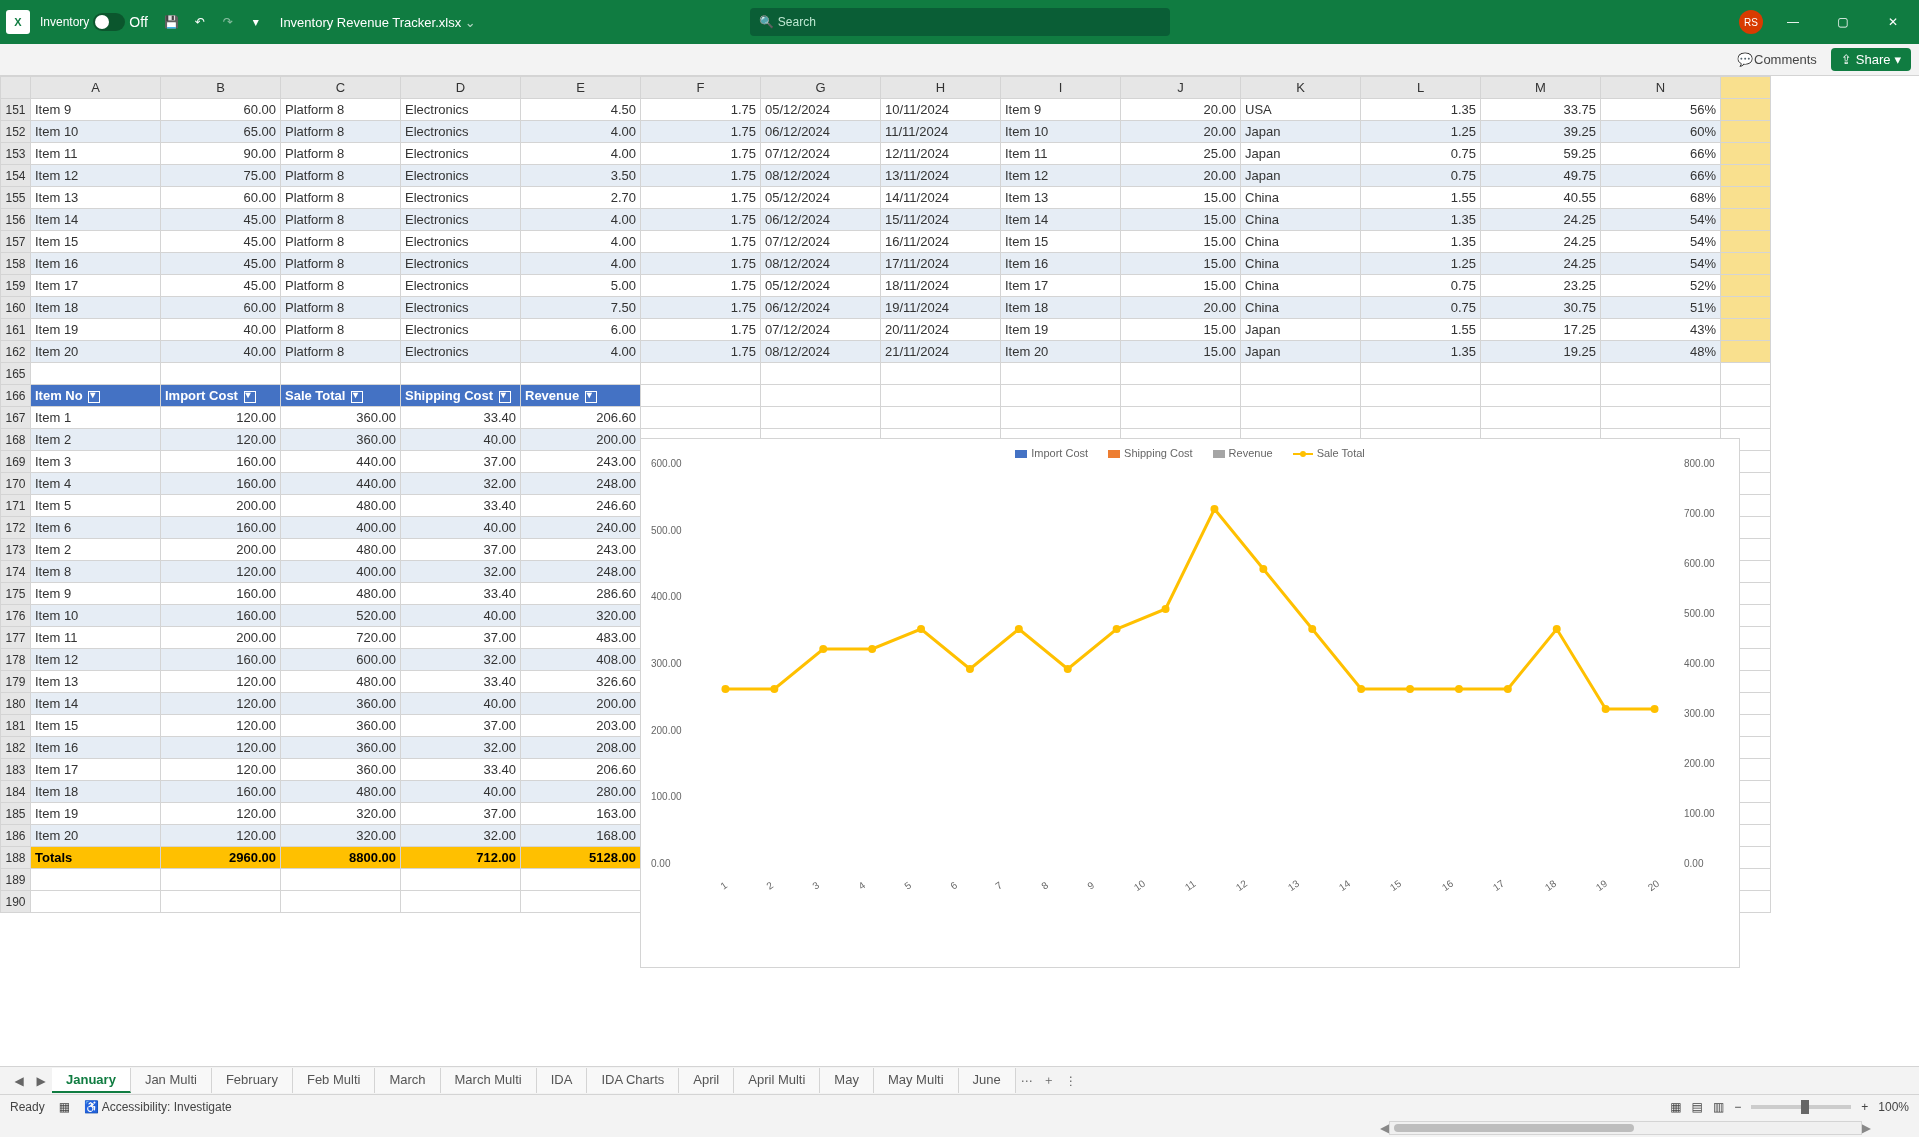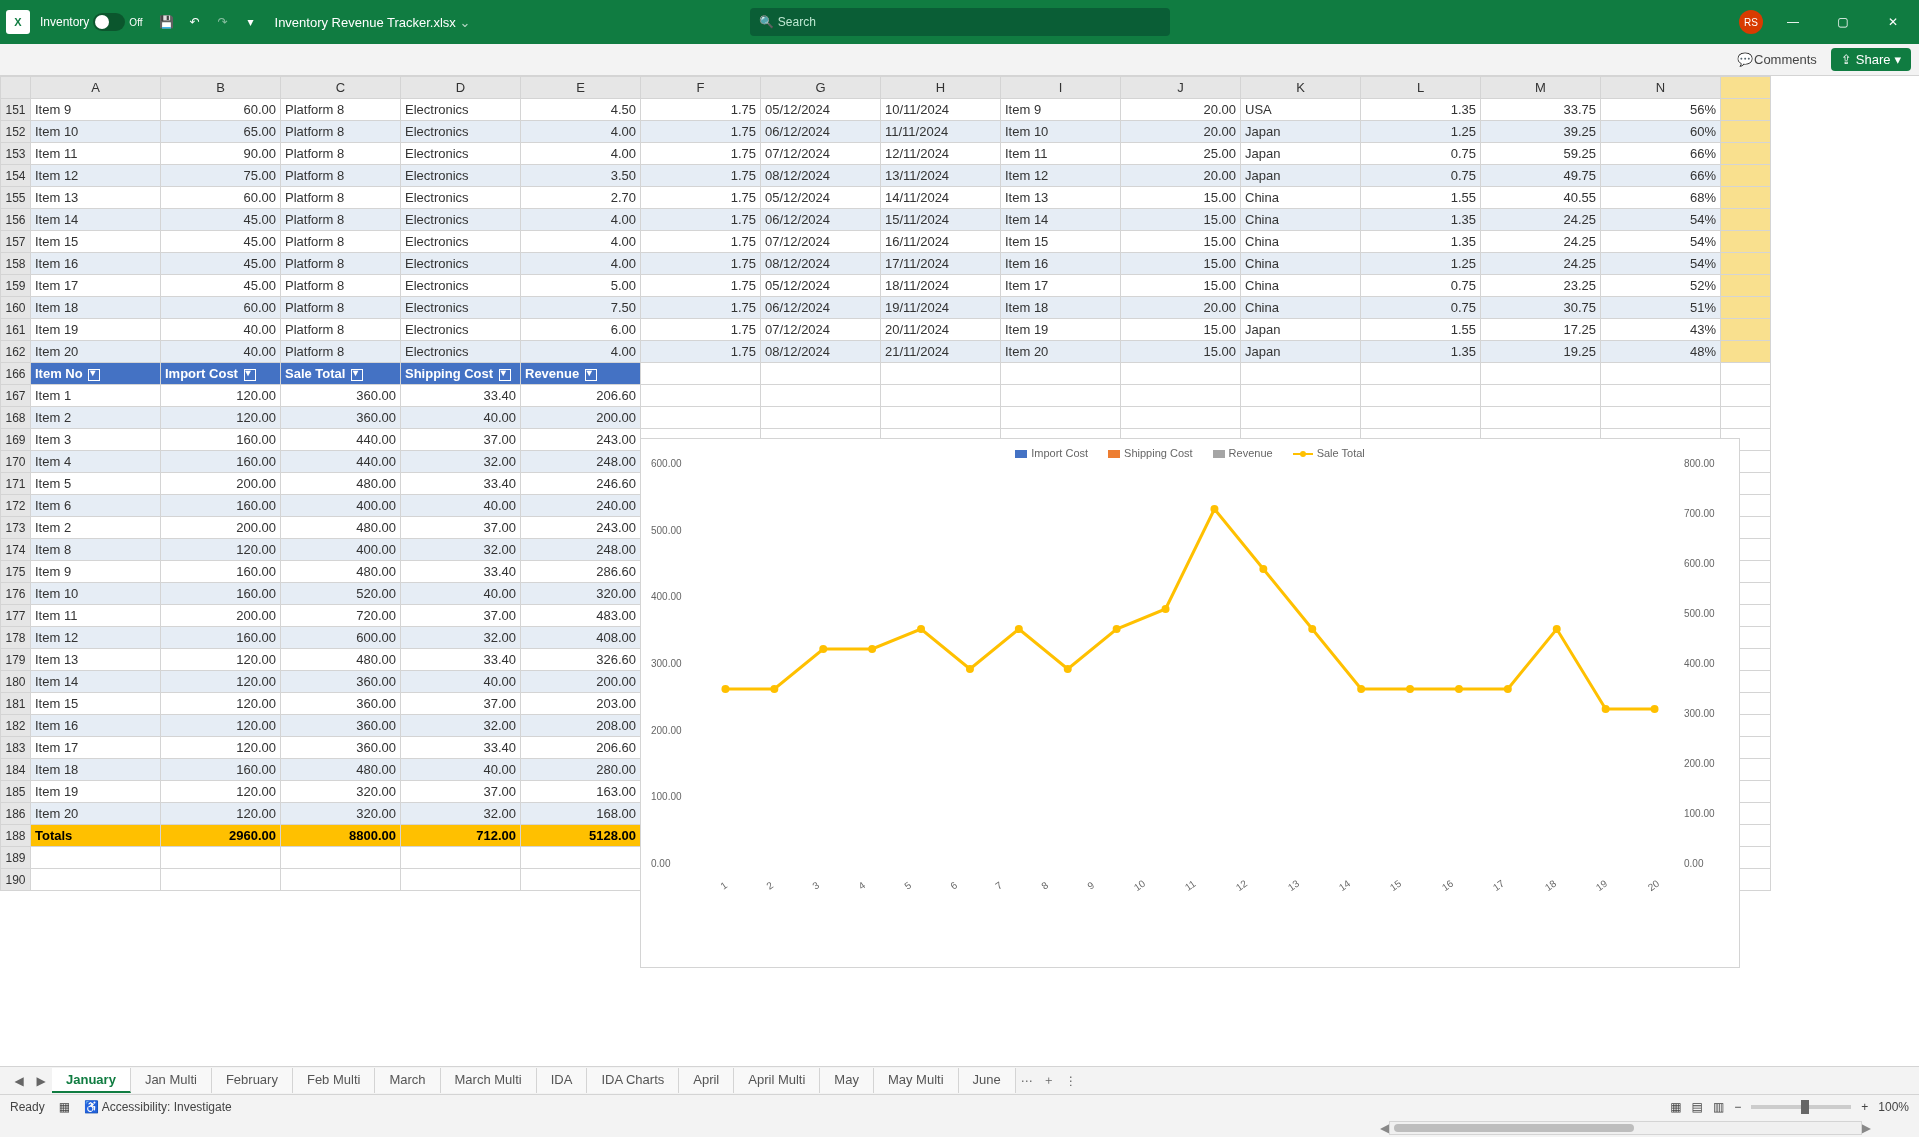--- a/index.html
+++ b/index.html
@@ -73,21 +73,21 @@
   .hscroll-thumb { position:absolute; left:4px; top:2px; height:8px; width:240px; background:#bdbdbd; border-radius:4px; }
 </style>
 </head>
 <body>
 
 <div class="titlebar">
   <div class="app-icon">X</div>
   <div class="autosave">
     <span>Inventory</span>
     <div class="toggle"></div>
-    <span style="margin-left:4px;font-size:10px;">Off</span>
+    <span style="margin-left:4px;font-size:14px;">Off</span>
   </div>
   <div class="qatool">💾</div>
   <div class="qatool">↶</div>
   <div class="qatool" style="opacity:.5">↷</div>
   <div class="qatool">▾</div>
   <div class="filename">
     <span>Inventory Revenue Tracker.xlsx</span> <span style="opacity:.7">⌄</span>
   </div>
   <div class="search">
     <div class="search-box">
@@ -359,20 +359,38 @@
           <td class="num">1.75</td>
           <td>08/12/2024</td>
           <td>21/11/2024</td>
           <td>Item 20</td>
           <td class="num">15.00</td>
           <td>Japan</td>
           <td class="num">1.35</td>
           <td class="num">19.25</td>
           <td class="num">48%</td>
           <td class="ycol"></td>
+        </tr>
+        <tr>
+          <th class="rownum">165</th>
+          <td></td>
+          <td></td>
+          <td></td>
+          <td></td>
+          <td></td>
+          <td></td>
+          <td></td>
+          <td></td>
+          <td></td>
+          <td></td>
+          <td></td>
+          <td></td>
+          <td></td>
+          <td></td>
+          <td></td>
         </tr>
         <tr class="headerrow">
           <th class="rownum">166</th>
           <td>Item No <span class="filter-icon"></span></td>
           <td>Import Cost <span class="filter-icon"></span></td>
           <td>Sale Total <span class="filter-icon"></span></td>
           <td>Shipping Cost <span class="filter-icon"></span></td>
           <td>Revenue <span class="filter-icon"></span></td>
           <td style="background: rgb(255, 255, 255);"></td>
           <td style="background: rgb(255, 255, 255);"></td>

